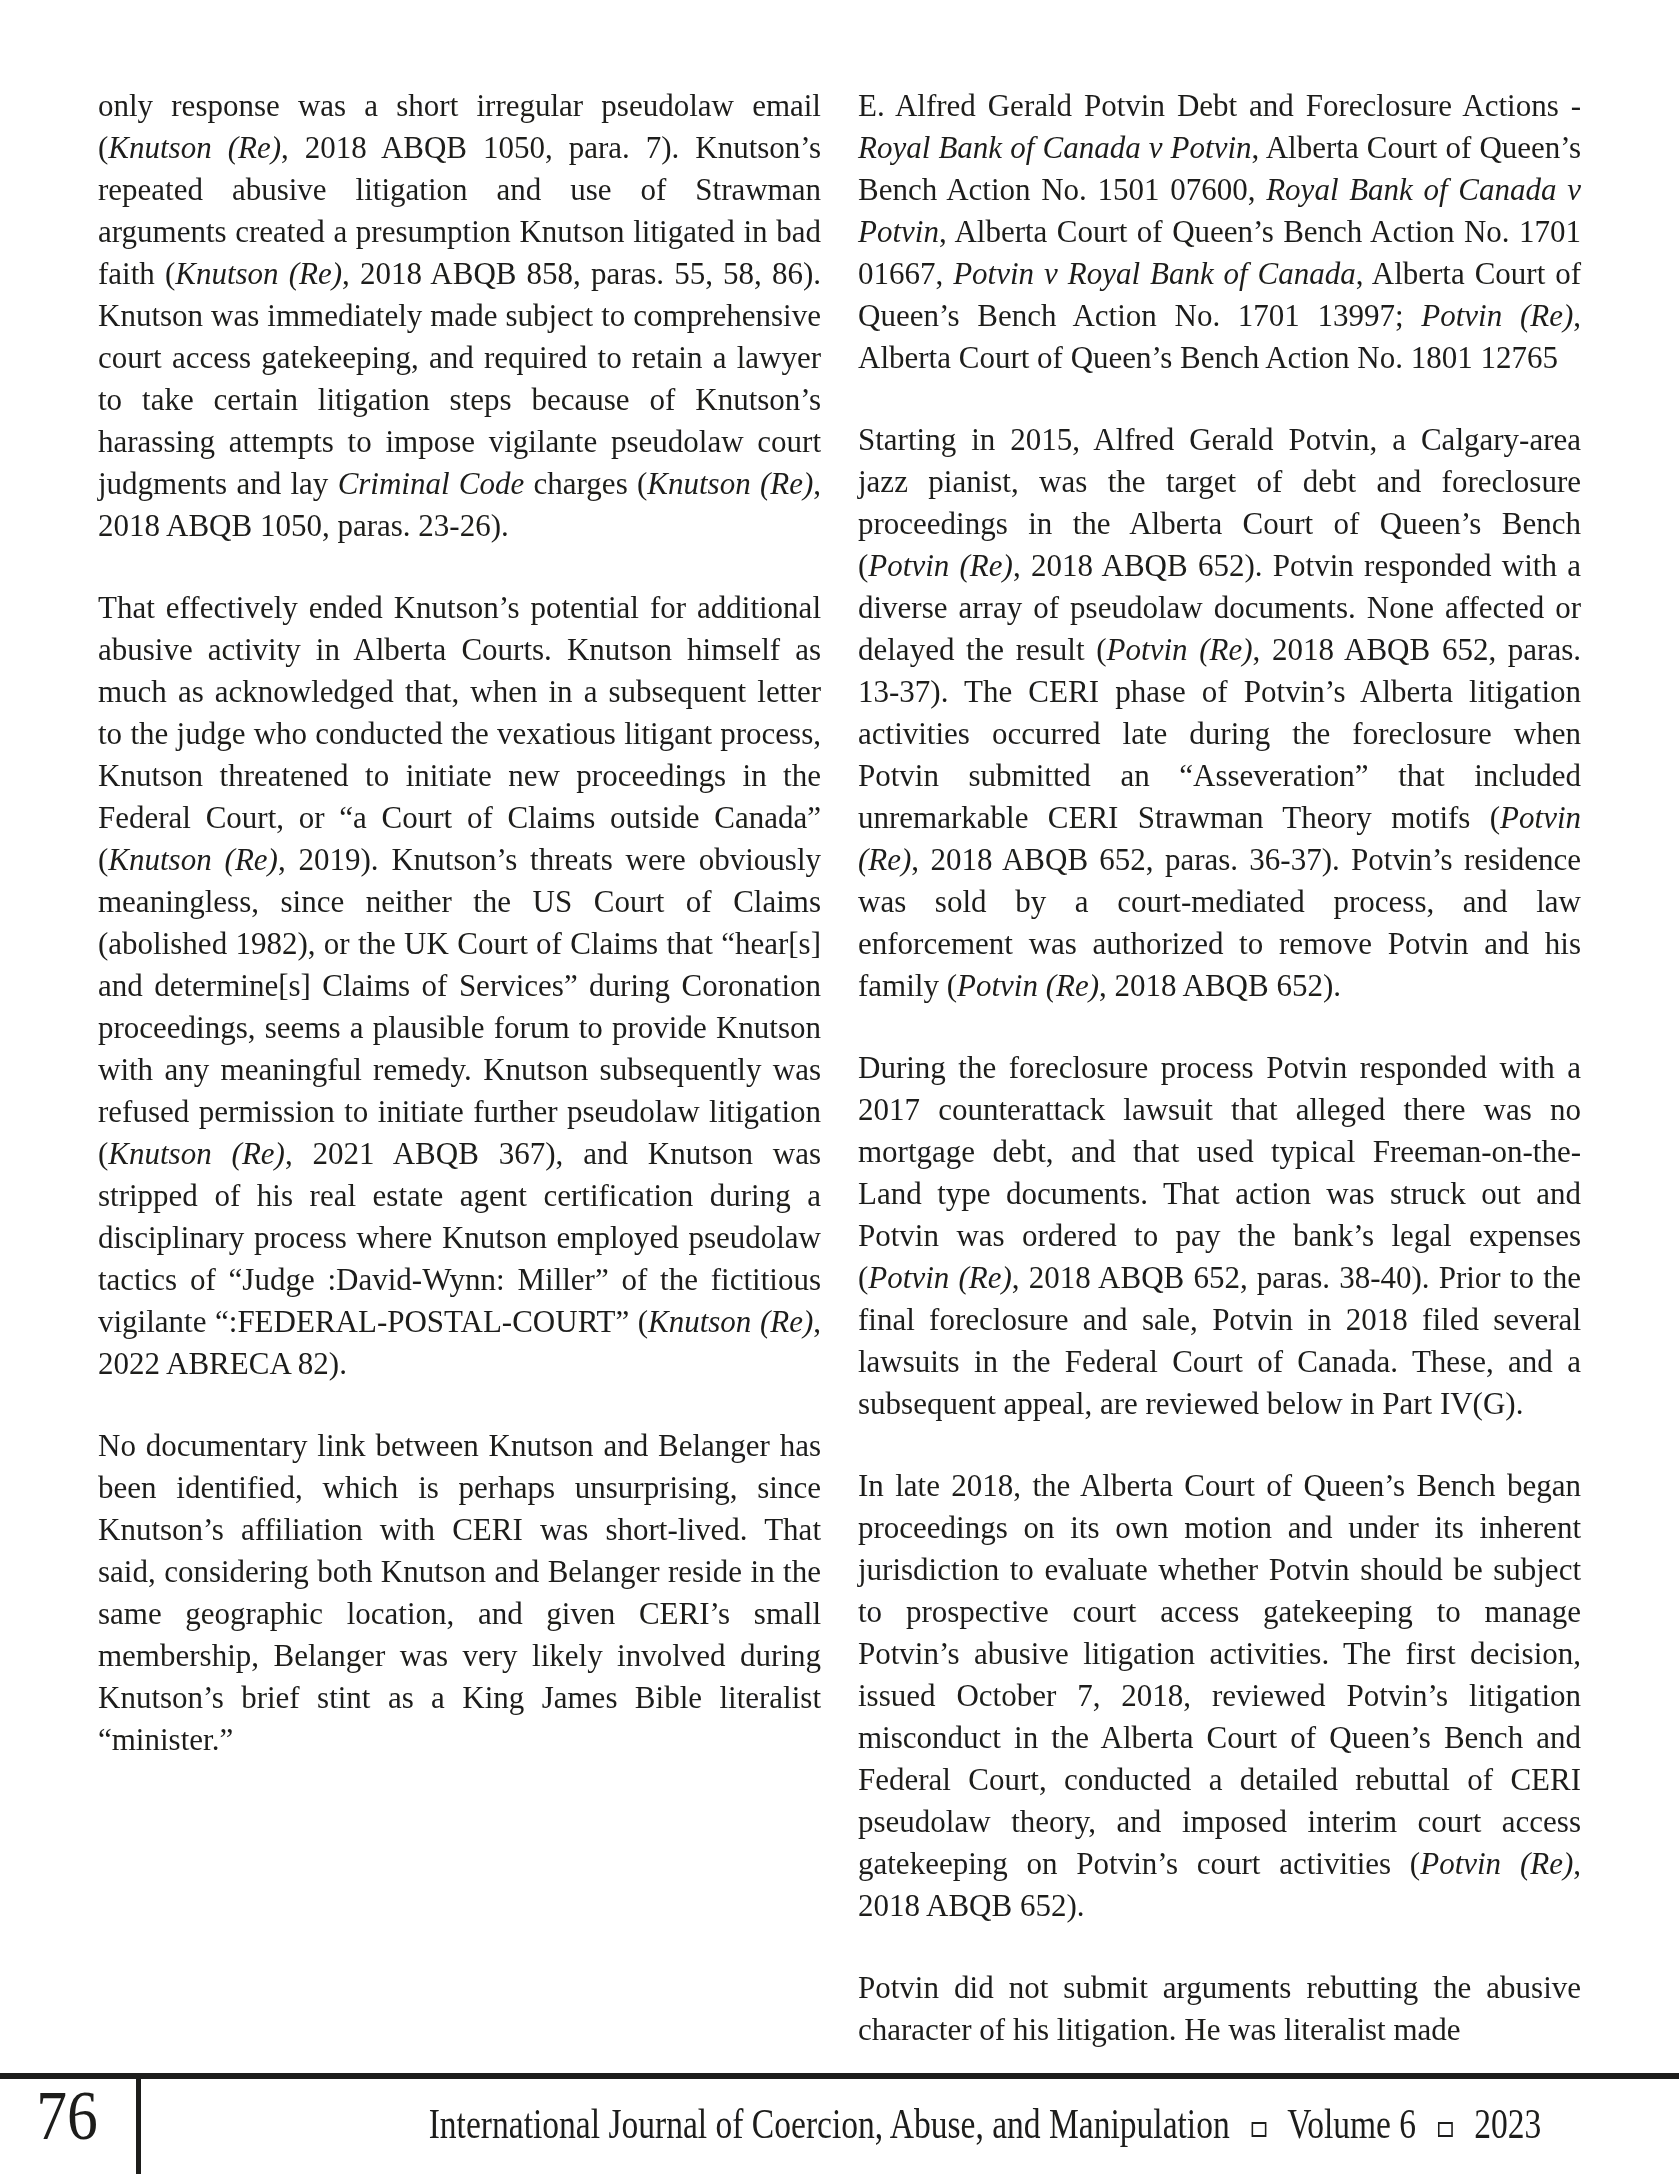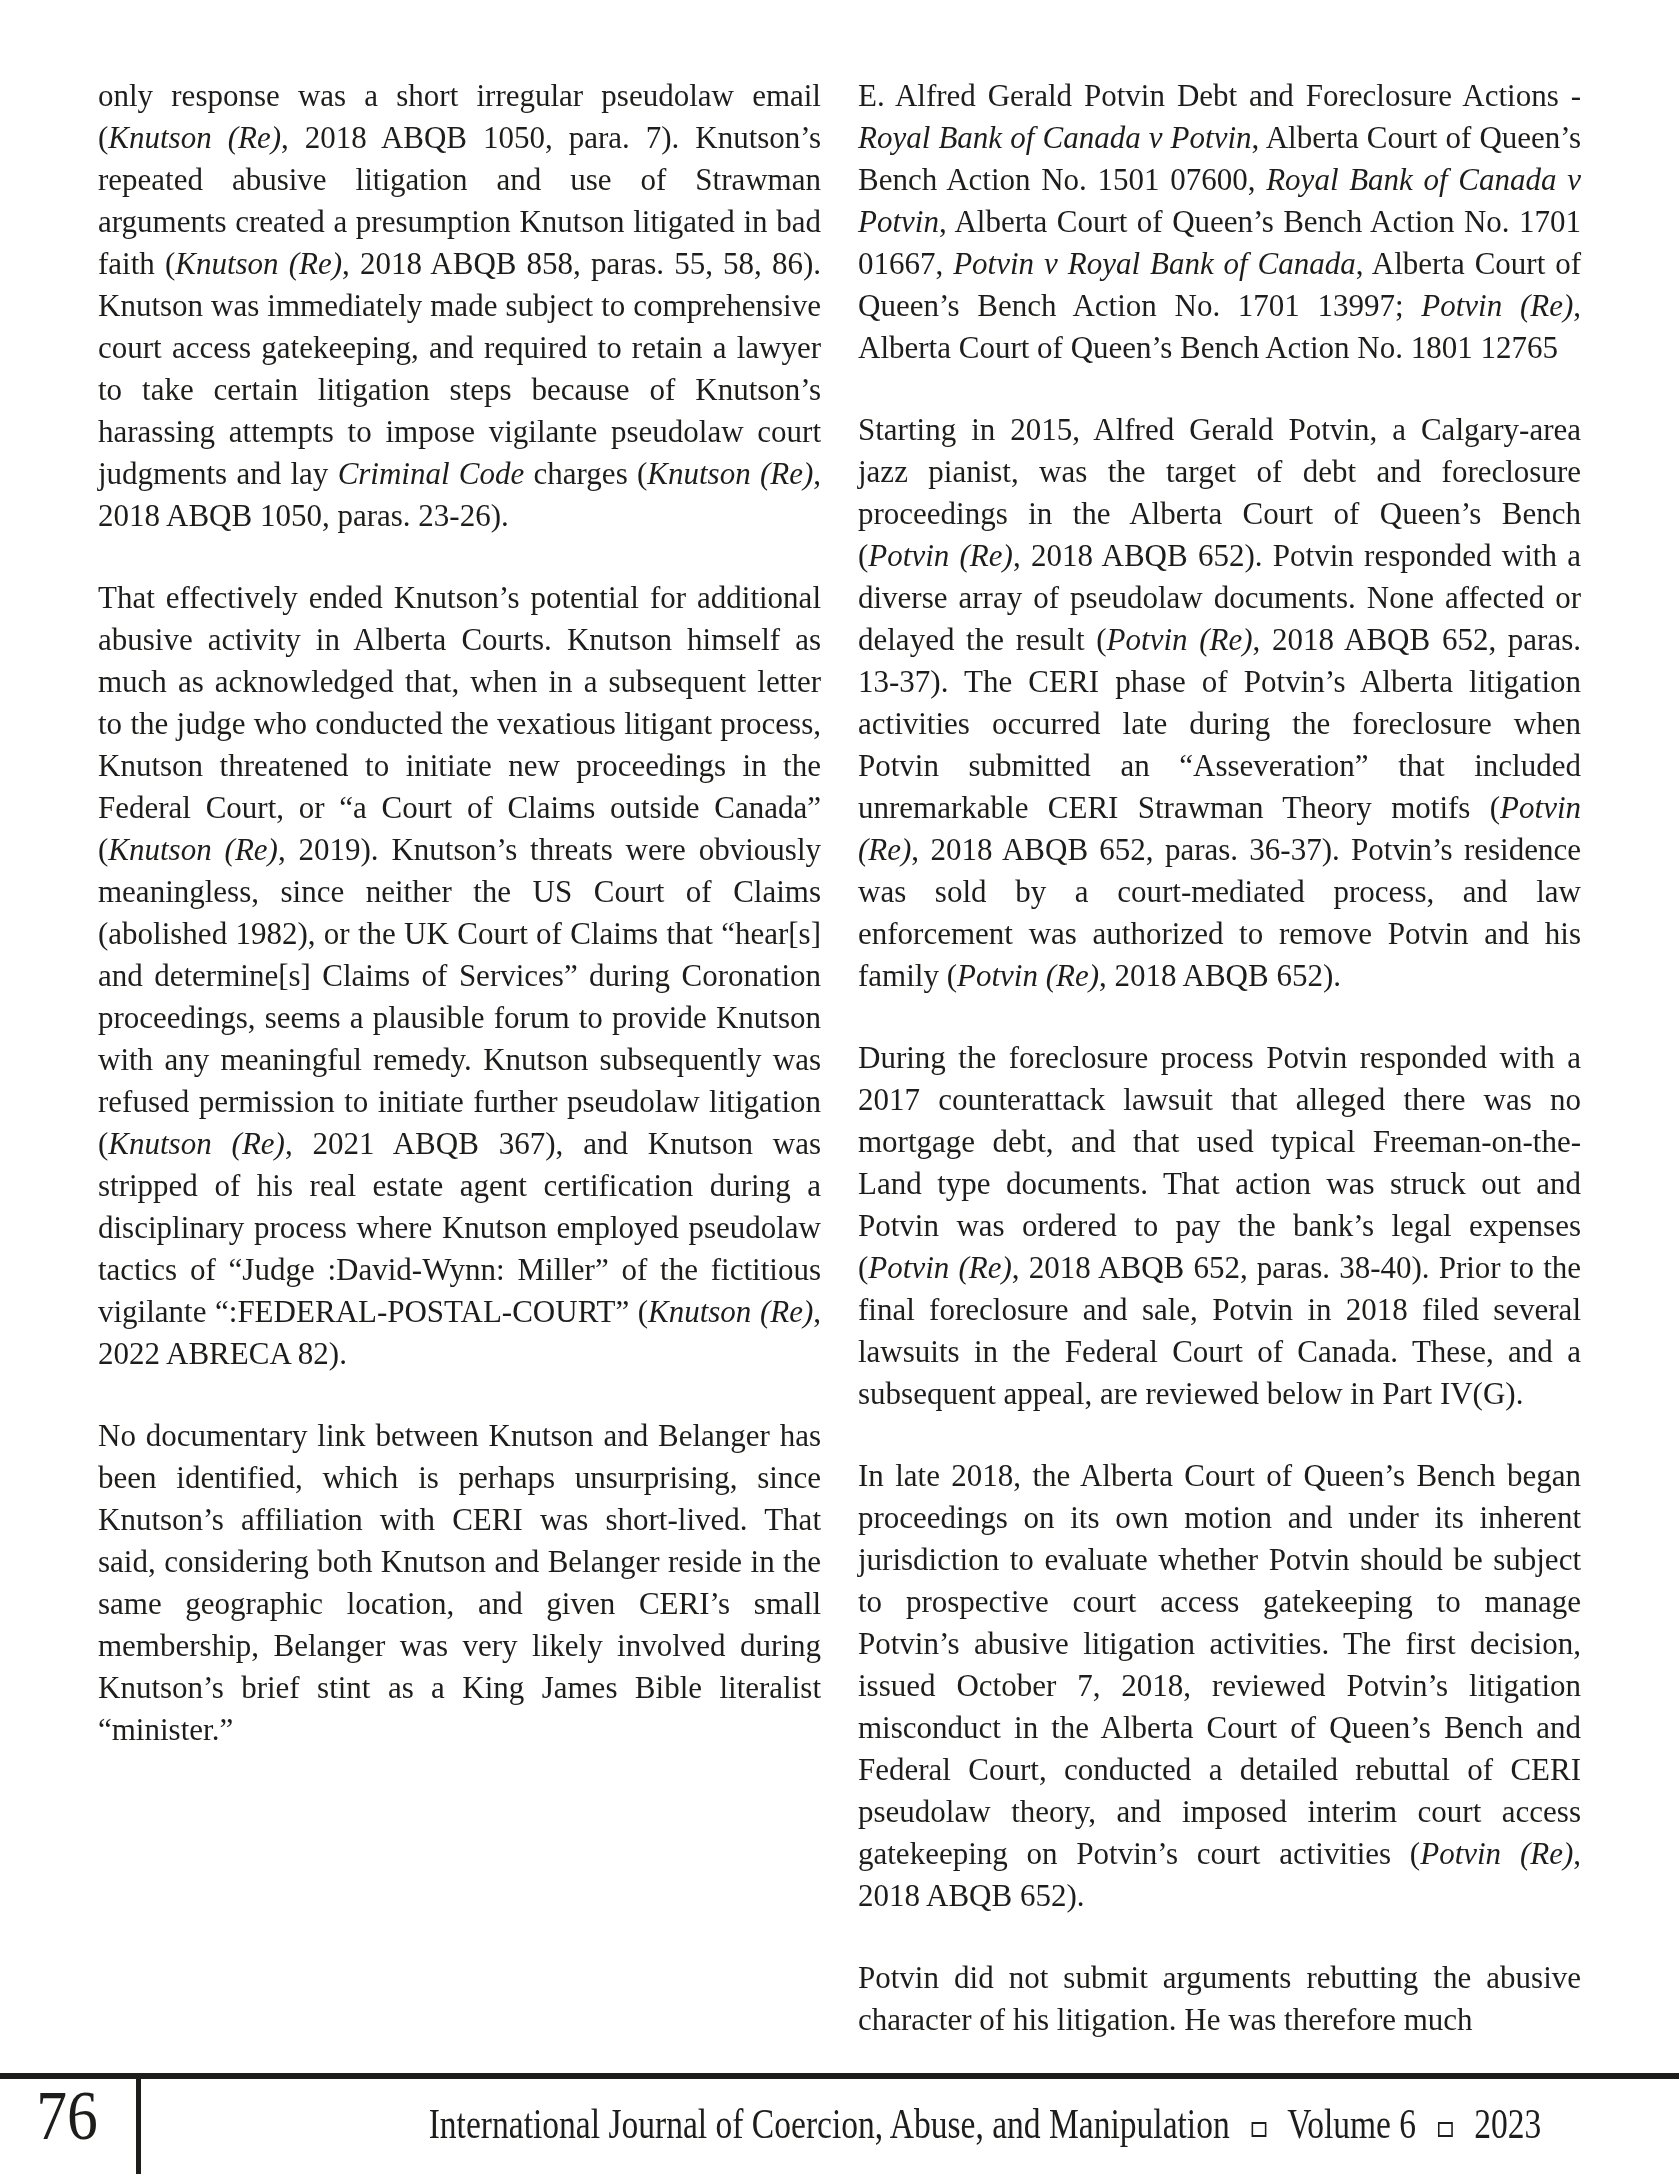--- a/index.html
+++ b/index.html
@@ -11,21 +11,21 @@
     width: 1680px;
     height: 2174px;
     background: var(--paper);
     color: var(--ink);
     font-family: "Liberation Serif", serif;
     overflow: hidden;
   }
   .content {
     position: absolute;
     left: 98px;
-    top: 75px;
+    top: 85px;
     width: 1483px;
     display: flex;
     gap: 37px;
   }
   .col {
     width: 725px;
     font-size: 31px;
     line-height: 42px;
     text-align: justify;
   }
@@ -90,21 +90,21 @@
       <p><span>only response was a short irregular pseudolaw email (</span><span class="i">Knutson (Re)</span><span>, 2018 ABQB 1050, para. 7). Knutson’s repeated abusive litigation and use of Strawman arguments created a presumption Knutson litigated in bad faith (</span><span class="i">Knutson (Re)</span><span>, 2018 ABQB 858, paras. 55, 58, 86). Knutson was immediately made subject to comprehensive court access gatekeeping, and required to retain a lawyer to take certain litigation steps because of Knutson’s harassing attempts to impose vigilante pseudolaw court judgments and lay </span><span class="i">Criminal Code</span><span> charges (</span><span class="i">Knutson (Re)</span><span>, 2018 ABQB 1050, paras. 23-26).</span></p>
       <p><span>That effectively ended Knutson’s potential for additional abusive activity in Alberta Courts. Knutson himself as much as acknowledged that, when in a subsequent letter to the judge who conducted the vexatious litigant process, Knutson threatened to initiate new proceedings in the Federal Court, or “a Court of Claims outside Canada” (</span><span class="i">Knutson (Re)</span><span>, 2019). Knutson’s threats were obviously meaningless, since neither the US Court of Claims (abolished 1982), or the UK Court of Claims that “hear[s] and determine[s] Claims of Services” during Coronation proceedings, seems a plausible forum to provide Knutson with any meaningful remedy. Knutson subsequently was refused permission to initiate further pseudolaw litigation (</span><span class="i">Knutson (Re)</span><span>, 2021 ABQB 367), and Knutson was stripped of his real estate agent certification during a disciplinary process where Knutson employed pseudolaw tactics of “Judge :David-Wynn: Miller” of the fictitious vigilante “:FEDERAL-POSTAL-COURT” (</span><span class="i">Knutson (Re)</span><span>, 2022 ABRECA 82).</span></p>
       <p><span>No documentary link between Knutson and Belanger has been identified, which is perhaps unsurprising, since Knutson’s affiliation with CERI was short-lived. That said, considering both Knutson and Belanger reside in the same geographic location, and given CERI’s small membership, Belanger was very likely involved during Knutson’s brief stint as a King James Bible literalist “minister.”</span></p>
     </div>
 
     <div class="col">
       <p class="heading"><span>E. Alfred Gerald Potvin Debt and Foreclosure Actions - </span><span class="i">Royal Bank of Canada v Potvin</span><span>, Alberta Court of Queen’s Bench Action No. 1501 07600, </span><span class="i">Royal Bank of Canada v Potvin</span><span>, Alberta Court of Queen’s Bench Action No. 1701 01667, </span><span class="i">Potvin v Royal Bank of Canada</span><span>, Alberta Court of Queen’s Bench Action No. 1701 13997; </span><span class="i">Potvin (Re)</span><span>, Alberta Court of Queen’s Bench Action No. 1801 12765</span></p>
       <p><span>Starting in 2015, Alfred Gerald Potvin, a Calgary-area jazz pianist, was the target of debt and foreclosure proceedings in the Alberta Court of Queen’s Bench (</span><span class="i">Potvin (Re)</span><span>, 2018 ABQB 652). Potvin responded with a diverse array of pseudolaw documents. None affected or delayed the result (</span><span class="i">Potvin (Re)</span><span>, 2018 ABQB 652, paras. 13-37). The CERI phase of Potvin’s Alberta litigation activities occurred late during the foreclosure when Potvin submitted an “Asseveration” that included unremarkable CERI Strawman Theory motifs (</span><span class="i">Potvin (Re)</span><span>, 2018 ABQB 652, paras. 36-37). Potvin’s residence was sold by a court-mediated process, and law enforcement was authorized to remove Potvin and his family (</span><span class="i">Potvin (Re)</span><span>, 2018 ABQB 652).</span></p>
       <p><span>During the foreclosure process Potvin responded with a 2017 counterattack lawsuit that alleged there was no mortgage debt, and that used typical Freeman-on-the-Land type documents. That action was struck out and Potvin was ordered to pay the bank’s legal expenses (</span><span class="i">Potvin (Re)</span><span>, 2018 ABQB 652, paras. 38-40). Prior to the final foreclosure and sale, Potvin in 2018 filed several lawsuits in the Federal Court of Canada. These, and a subsequent appeal, are reviewed below in Part IV(G).</span></p>
       <p><span>In late 2018, the Alberta Court of Queen’s Bench began proceedings on its own motion and under its inherent jurisdiction to evaluate whether Potvin should be subject to prospective court access gatekeeping to manage Potvin’s abusive litigation activities. The first decision, issued October 7, 2018, reviewed Potvin’s litigation misconduct in the Alberta Court of Queen’s Bench and Federal Court, conducted a detailed rebuttal of CERI pseudolaw theory, and imposed interim court access gatekeeping on Potvin’s court activities (</span><span class="i">Potvin (Re)</span><span>, 2018 ABQB 652).</span></p>
-      <p><span>Potvin did not submit arguments rebutting the abusive character of his litigation. He was therefore much</span></p>
+      <p><span>Potvin did not submit arguments rebutting the abusive character of his litigation. He was literalist made</span></p>
     </div>
 
   </div>
 
   <div class="footer-rule"></div>
   <div class="footer-vline"></div>
 
   <div class="page-number">76</div>
 
   <div class="footer-line">

